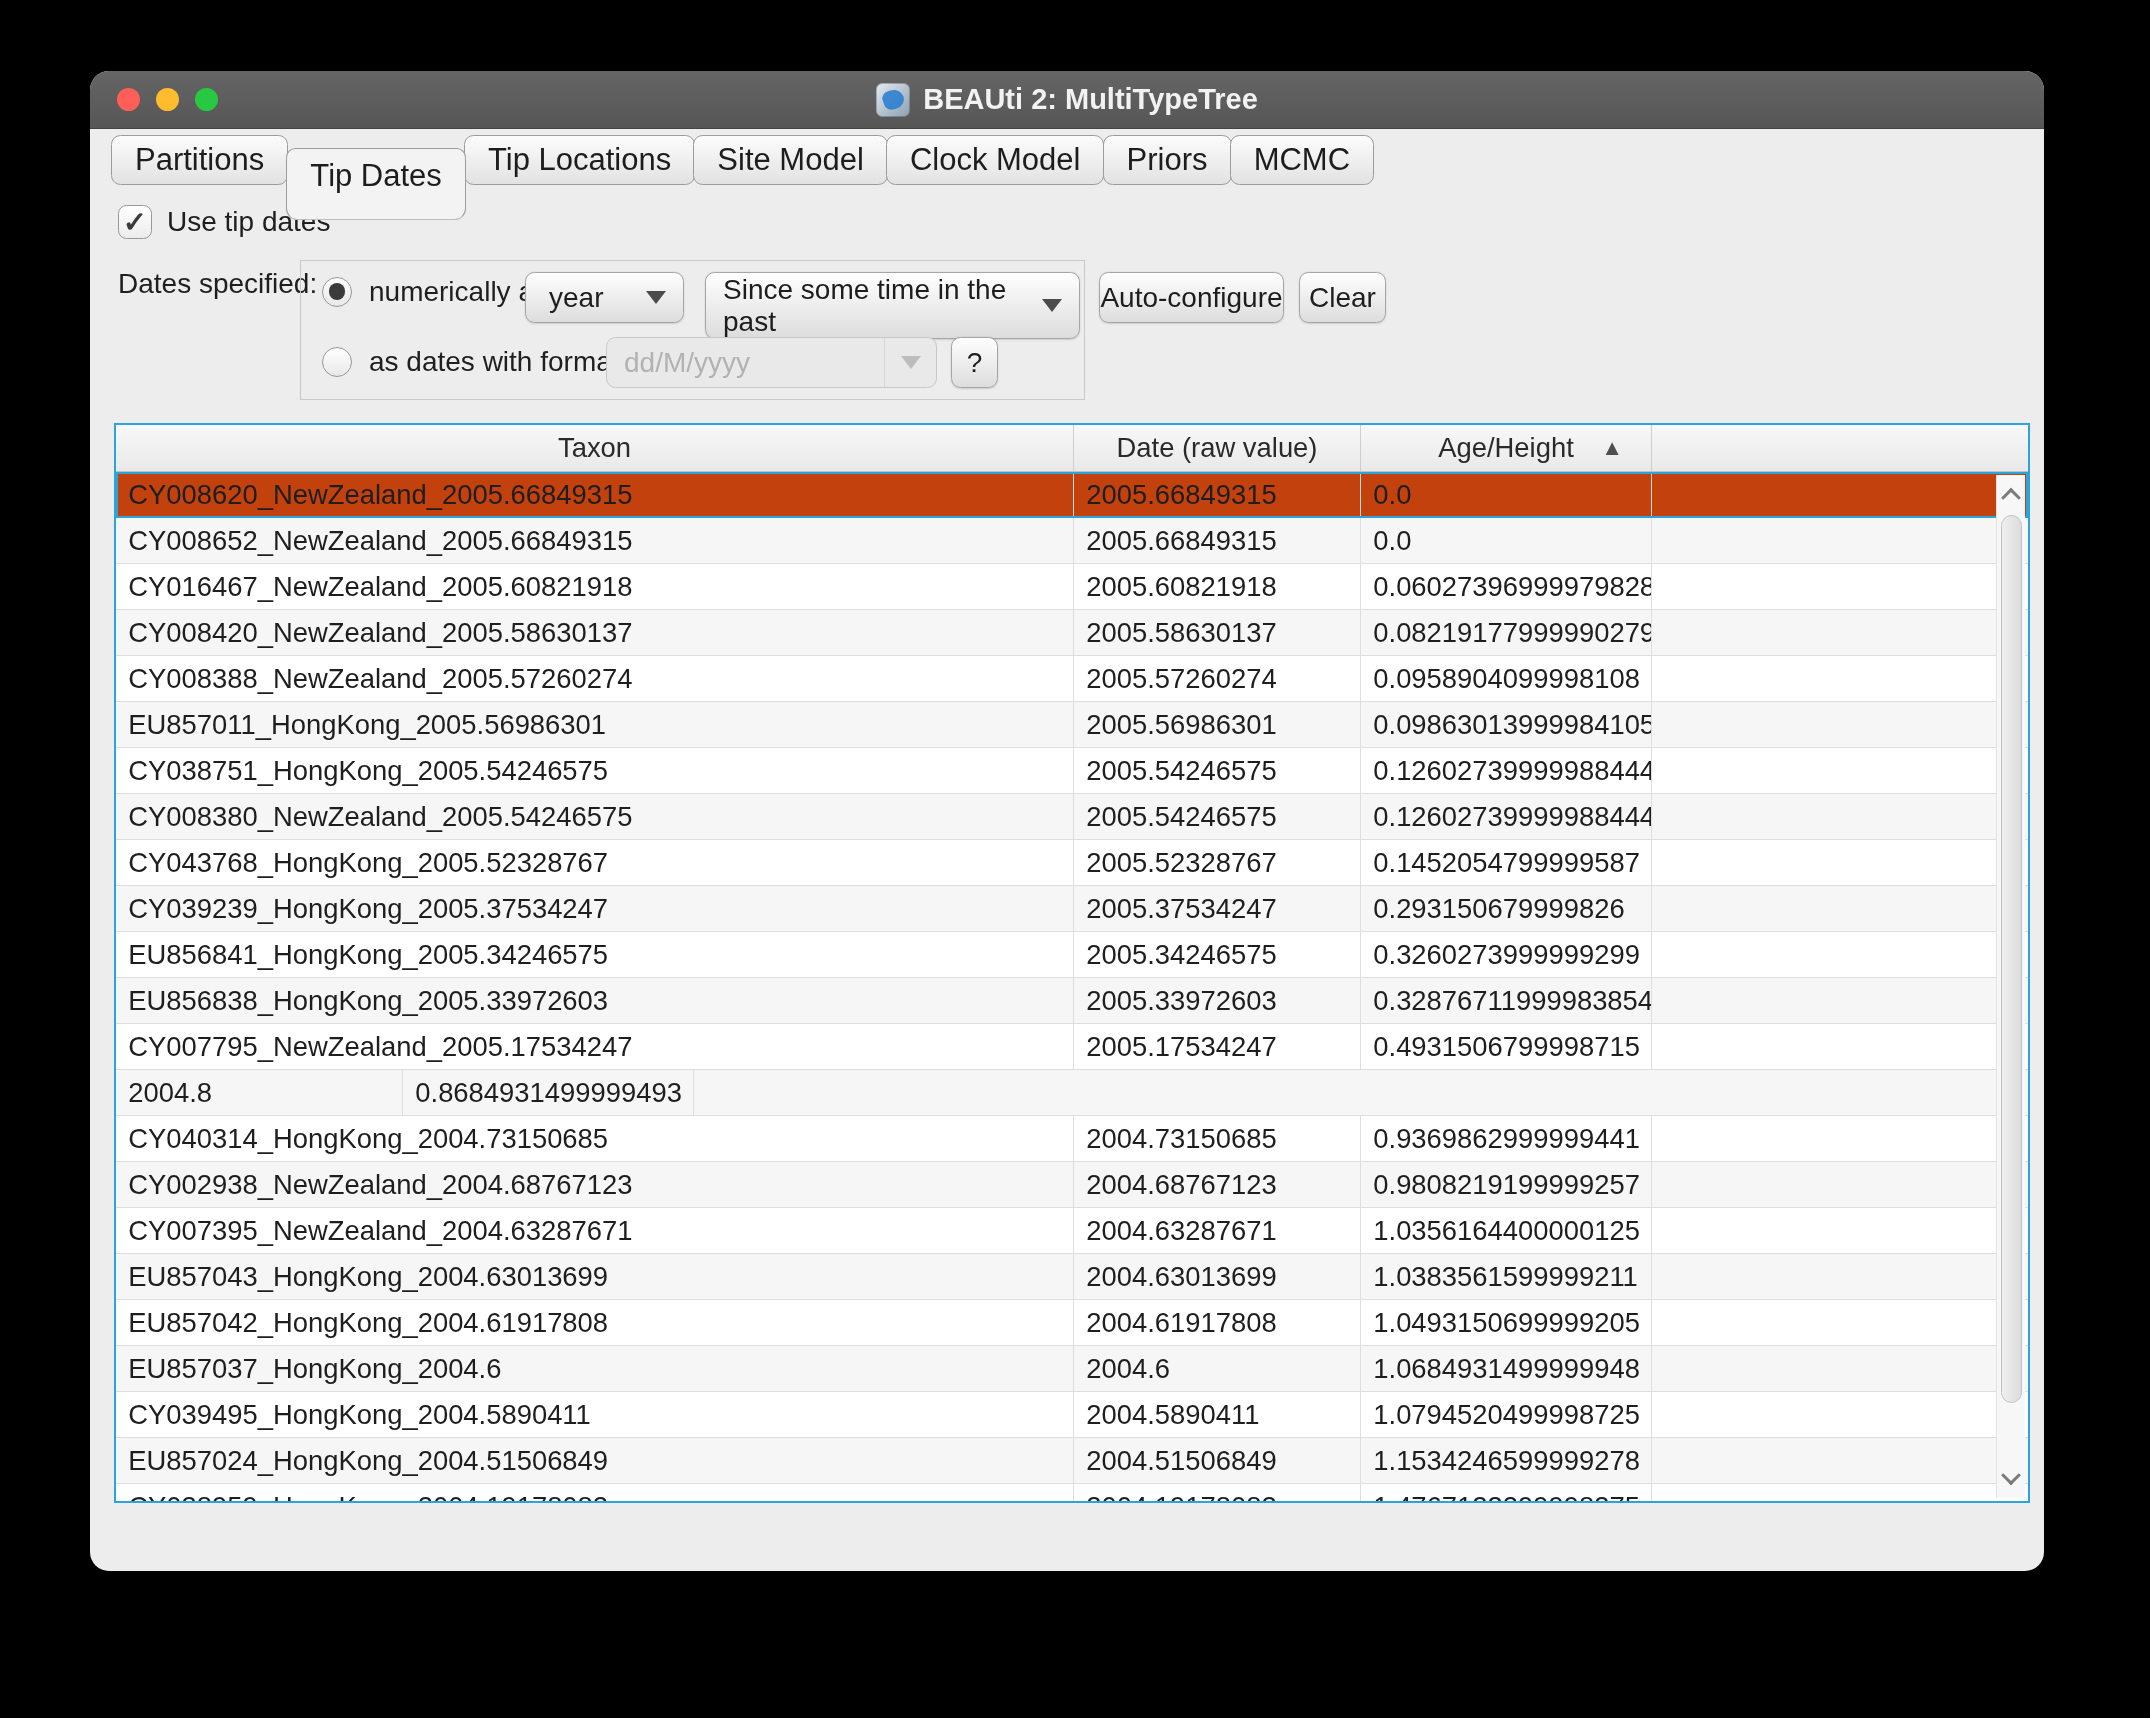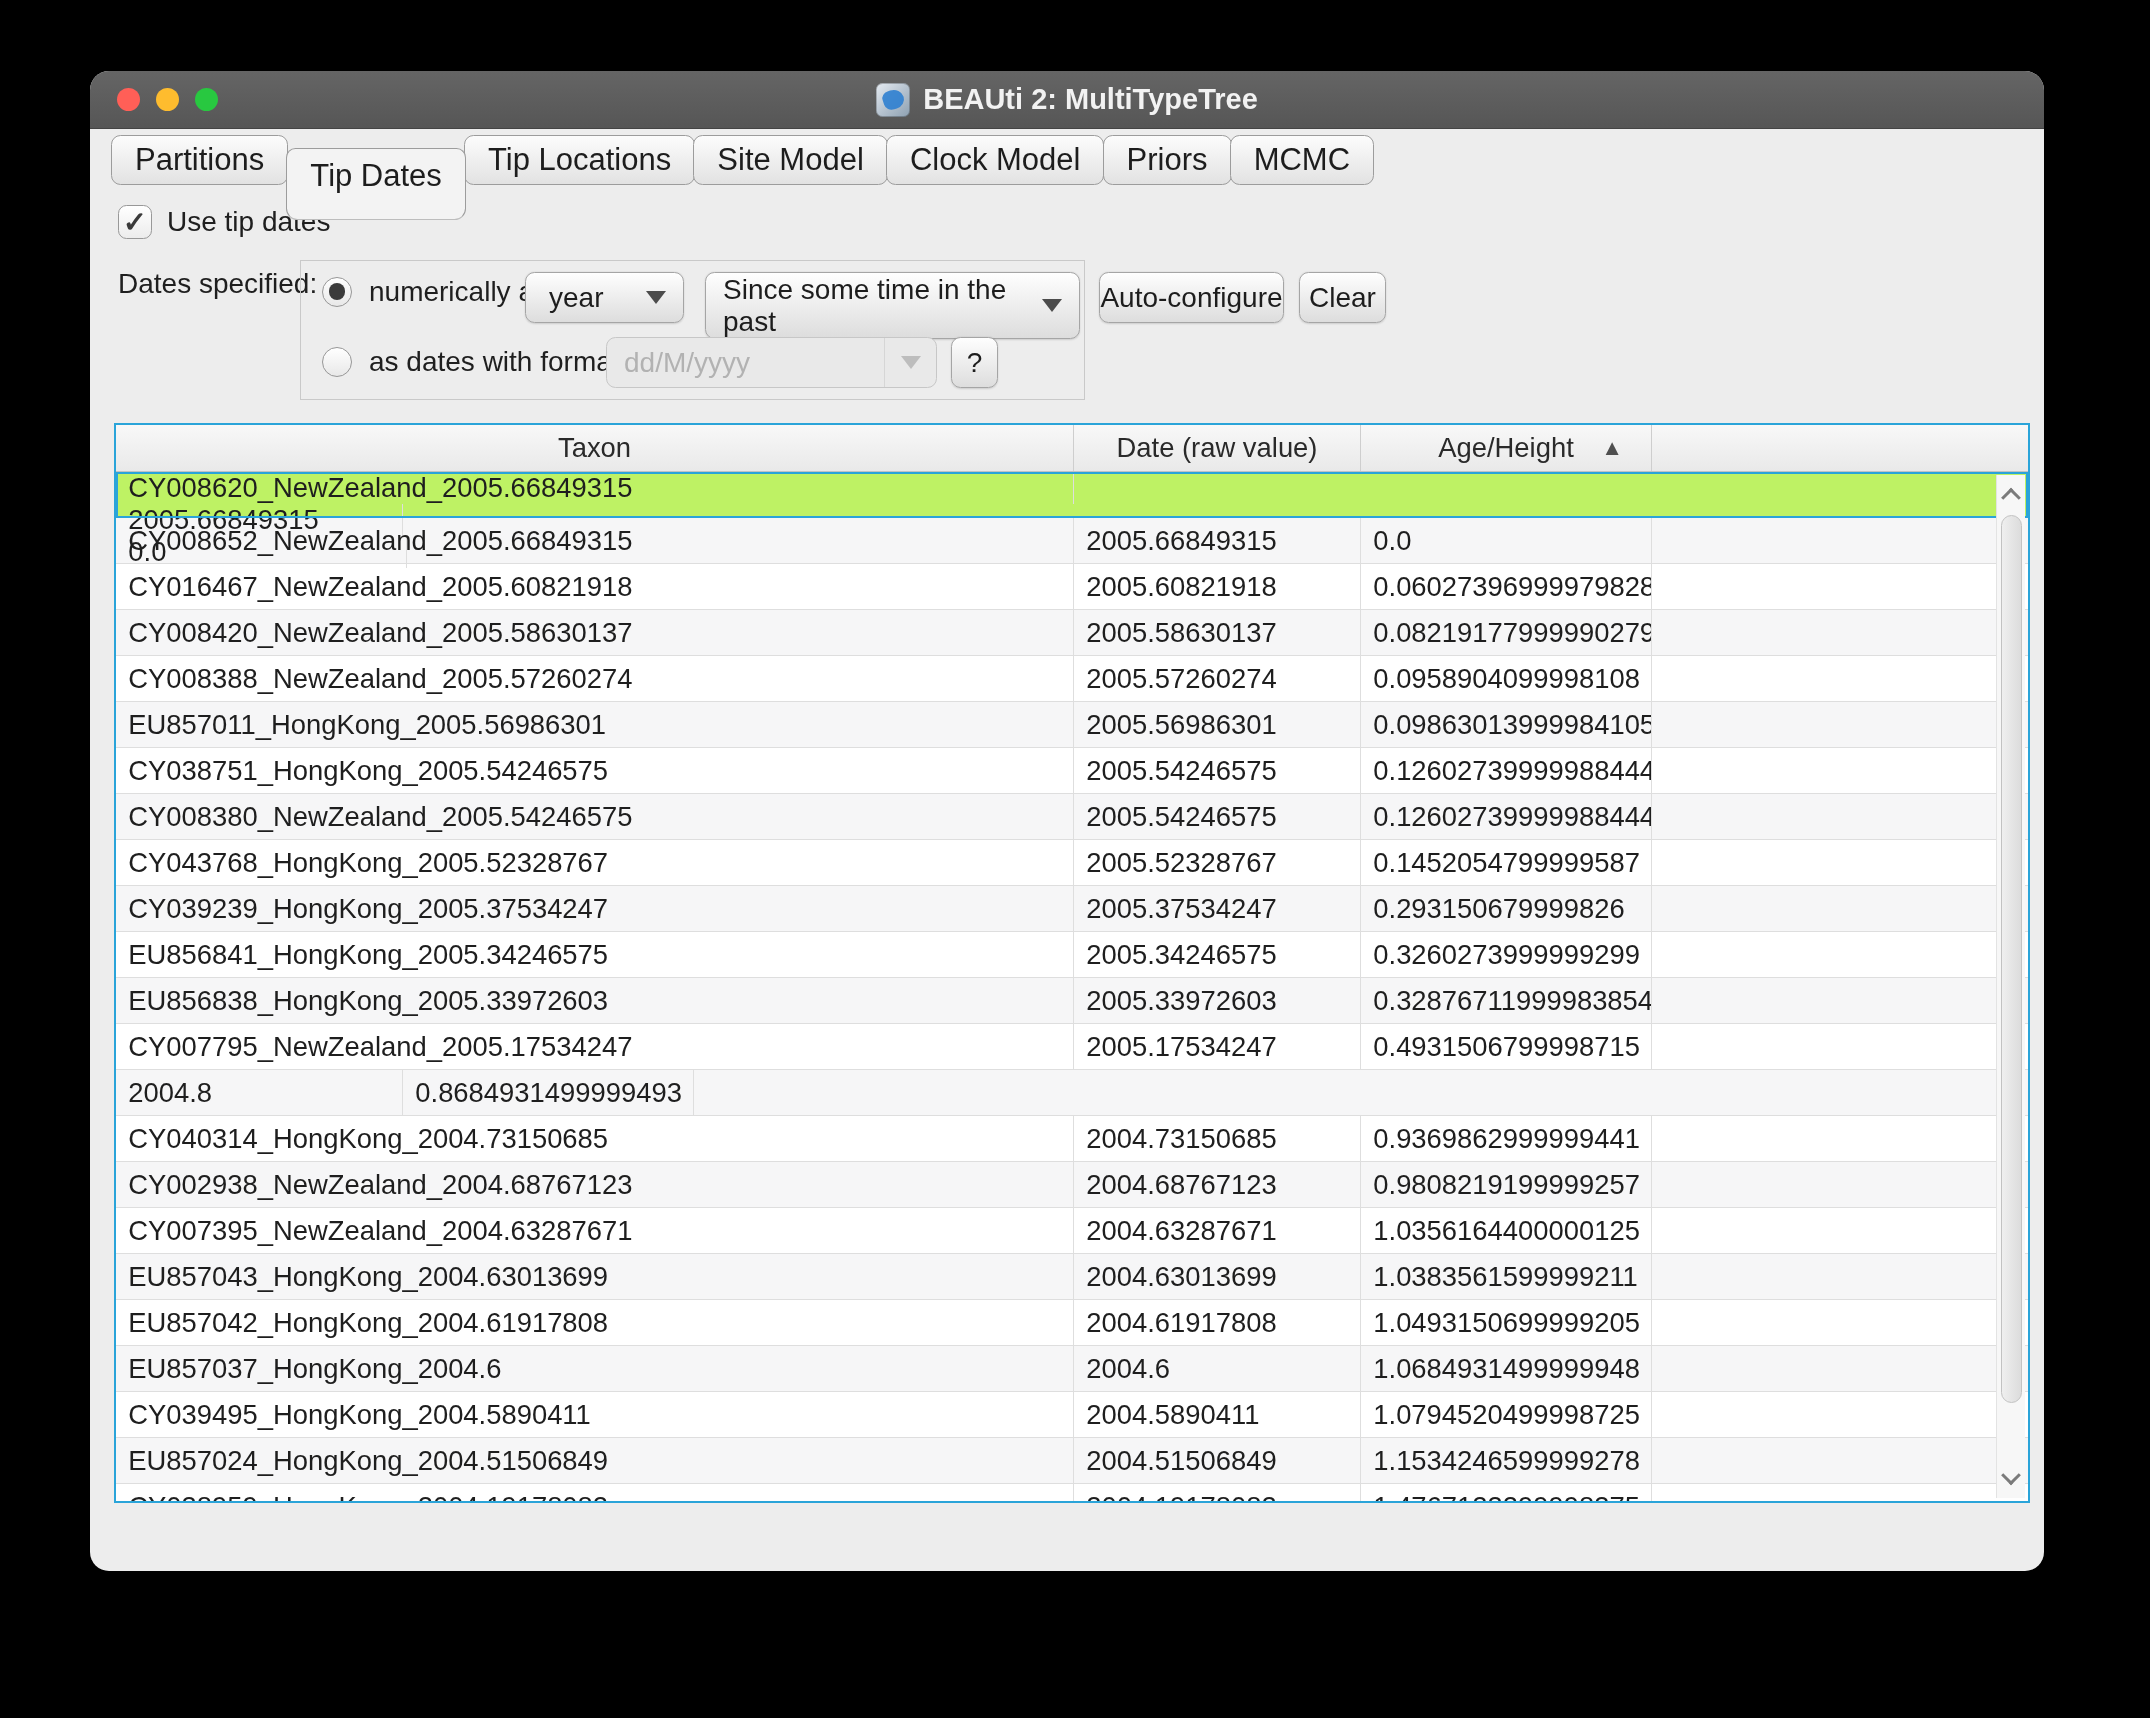--- a/index.html
+++ b/index.html
@@ -100,21 +100,21 @@
   }
   .th.c-fill{border-right:none;flex:1;}
   .c-taxon{width:958px;}
   .c-date{width:287px;}
   .c-age{width:291px;}
   .c-fill{flex:1;}
   .sort-icon{position:absolute;right:28px;font-size:22px;color:#4f4f4f;}
   .tbody{position:relative;}
   .tr{display:flex;height:46px;border-bottom:0.9px solid #dedede;background:#fff;box-sizing:border-box;}
   .tbody .tr:nth-child(even){background:#f6f6f7;}
-  .tr.selected{outline:2.8px solid #2aa4d9;outline-offset:-2.8px;background:#bef264;flex-direction:column;}
+  .tr.selected{outline:2.8px solid #2aa4d9;outline-offset:-2.8px;background:#c2410c;}
   .td{
     font-size:27.4px;color:#1e1e1e;display:flex;align-items:center;padding-left:12.3px;
     border-right:0.9px solid #dedede;box-sizing:border-box;overflow:hidden;white-space:nowrap;flex:none;
   }
   .td.c-fill{flex:1;border-right:none;padding:0;}
   
   .scroll{position:absolute;top:50px;right:2.8px;bottom:2.8px;width:28px;background:#f7f7f7;border-left:0.9px solid #e3e3e3;}
   .chev{position:absolute;left:0;width:28px;height:36px;display:flex;align-items:center;justify-content:center;}
   .chev-up{top:1.9px;}
   .chev-down{bottom:1.9px;}

